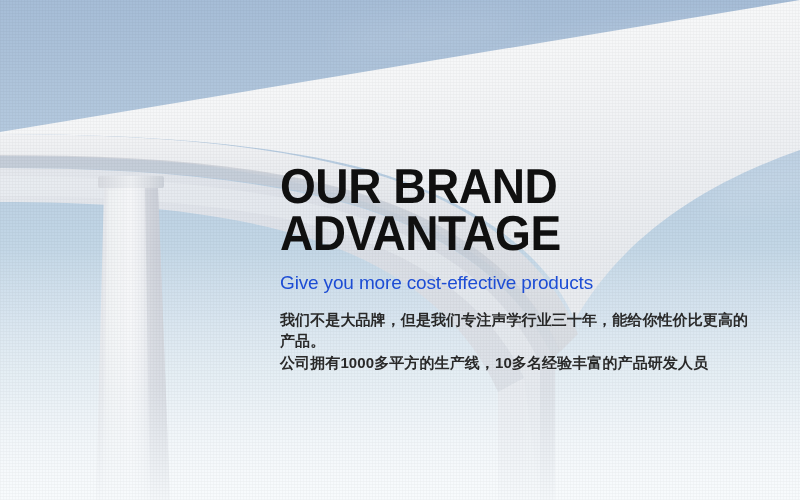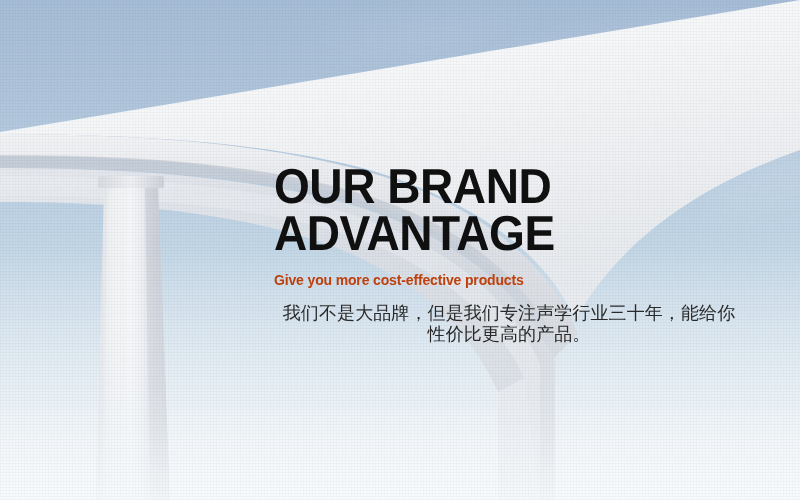--- a/index.html
+++ b/index.html
@@ -53,58 +53,57 @@
     position: absolute;
     left: 0;
     top: 0;
     width: 800px;
     height: 500px;
   }
 
   
   .copy {
     position: absolute;
-    left: 274px;
+    left: 280px;
     top: 164px;
     width: 470px;
   }
 
   .headline {
     margin: 0;
     color: #101010;
     font-family: "Liberation Sans Narrow", "Liberation Sans", "DejaVu Sans Condensed", sans-serif;
     font-weight: 700;
     font-size: 49px;
     line-height: 0.96;
     letter-spacing: -0.5px;
     transform: scaleX(0.94);
     transform-origin: left center;
     white-space: pre-line;
     text-rendering: geometricPrecision;
   }
 
   .subhead {
     margin: 14px 0 0 0;
-    color: #c2410c;
+    color: #1d4ed8;
     font-family: "Liberation Sans", "DejaVu Sans", sans-serif;
-    font-weight: 700;
-    font-size: 14px;
+    font-weight: 400;
+    font-size: 19px;
     letter-spacing: -0.15px;
     line-height: 1.2;
   }
 
   .body-copy {
     margin: 14px 0 0 0;
     color: #2a2a2a;
     font-family: "Liberation Sans", "DejaVu Sans", sans-serif;
-    font-weight: 400;
-    font-size: 18px;
+    font-weight: 700;
+    font-size: 15px;
     line-height: 21.5px;
     letter-spacing: 0.1px;
-    text-align: center;
   }
   .body-copy .line { display: block; }
 
   
   .grain {
     position: absolute;
     inset: 0;
     opacity: .05;
     pointer-events: none;
     background-image:
@@ -231,19 +230,20 @@
 
   <div class="copy">
 
     <h1 class="headline">OUR BRAND
 ADVANTAGE</h1>
 
     <p class="subhead">Give you more cost-effective products</p>
 
     <div class="body-copy">
       <span class="line">我们不是大品牌，但是我们专注声学行业三十年，能给你性价比更高的产品。</span>
+      <span class="line">公司拥有1000多平方的生产线，10多名经验丰富的产品研发人员</span>
     </div>
 
   </div>
 
   <div class="grain"></div>
 
 </div>
 
 </body></html>

